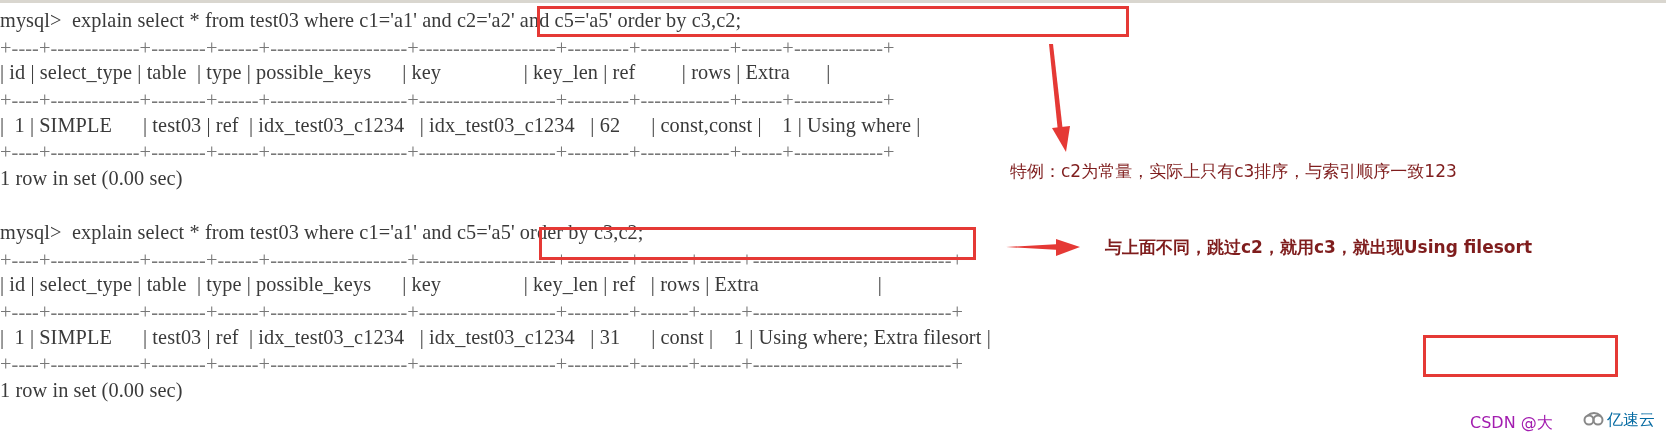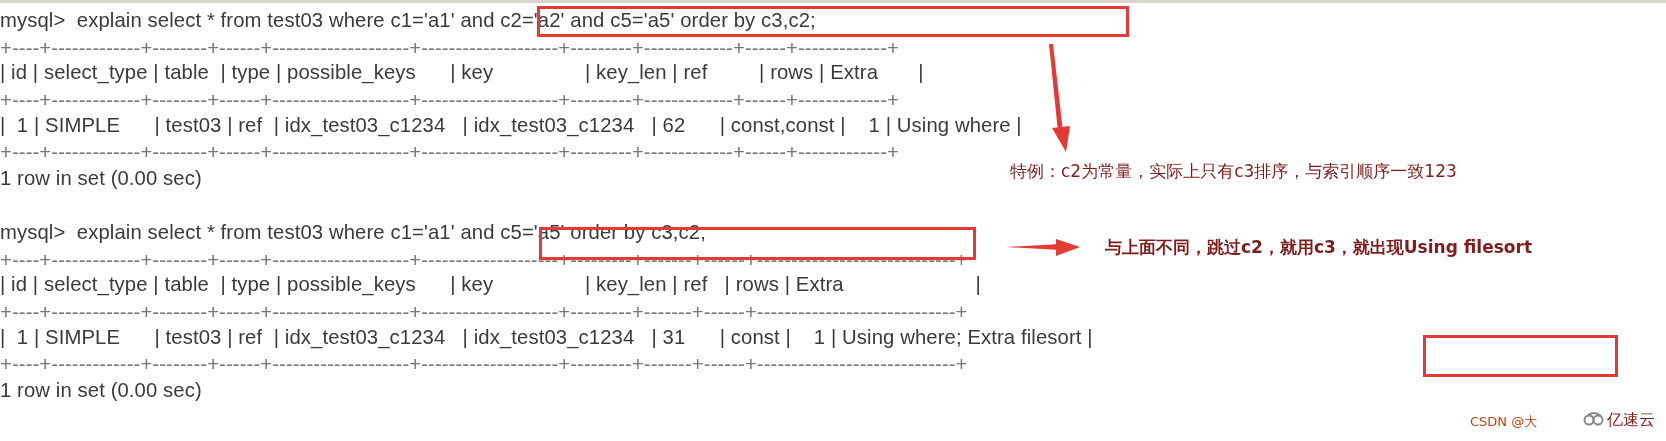--- a/index.html
+++ b/index.html
@@ -5,34 +5,34 @@
   html, body { margin: 0; padding: 0; }
   body {
     width: 1666px; height: 441px; position: relative; overflow: hidden;
     background: #ffffff;
     font-family: "Liberation Mono", "DejaVu Sans Mono", monospace;
     color: #333333;
   }
   .topband { position: absolute; left: 0; top: 0; width: 1666px; height: 3px; background: #d9d6cf; }
   .line {
     position: absolute; left: 0; white-space: pre;
-    font-family: Liberation Sans, sans-serif;
+    font-family: Liberation Serif, serif;
     font-size: 20.3px; letter-spacing: 0.1px; line-height: 24px; color: #3a3a3a;
   }
   .border { color: #777; }
   .redbox { position: absolute; border: 3px solid #e53935; box-sizing: border-box; }
   .note {
     position: absolute; white-space: nowrap;
     font-family: "DejaVu Sans", "Liberation Sans", sans-serif;
     font-size: 17px; color: #7f1d1d; line-height: 22px;
   }
   .watermark {
     position: absolute; white-space: nowrap;
     font-family: "DejaVu Sans", "Liberation Sans", sans-serif;
-    font-size: 13px; color: #c2410c;
+    font-size: 16px; color: #a21caf;
   }
   svg.overlay { position: absolute; left: 0; top: 0; }
 </style>
 </head>
 <body>
 
 <div class="topband"></div>
 
 <div>
   <div class="line" style="top:8px;"><span>mysql&gt;  explain select * from test03 where </span><span>c1='a1' and c2='a2' and c5='a5' order by c3,c2</span><span>;</span></div>
@@ -69,21 +69,21 @@
     <polygon points="1052,128 1070,126 1066,152" fill="#e53935"></polygon>
   </g>
   <g>
     <polygon points="1006,247 1060,244 1060,250" fill="#e53935"></polygon>
     <polygon points="1056,239 1080,247 1056,256" fill="#e53935"></polygon>
   </g>
 </svg>
 
 <div class="watermark" style="left:1470px; top:413px;">CSDN @大</div>
 <div style="position:absolute; left:1578px; top:412px; width:4px; height:22px; background:#fff;"></div>
-<div class="watermark" style="left:1583px; top:410px; font-size:16px; color:#7f1d1d;">
+<div class="watermark" style="left:1583px; top:410px; font-size:16px; color:#0369a1;">
   <span style="display:inline-block; vertical-align:middle; margin-right:2px;">
     <svg width="22" height="16" viewBox="0 0 22 16">
         <circle cx="6" cy="9" r="4.5" fill="none" stroke="#888" stroke-width="2"></circle>
         <circle cx="15" cy="9" r="4.5" fill="none" stroke="#888" stroke-width="2"></circle>
         <path d="M4 5 Q11 -1 18 5" fill="none" stroke="#888" stroke-width="2"></path>
       </svg>
   </span><span>亿速云</span>
 </div>
 
 </body></html>

